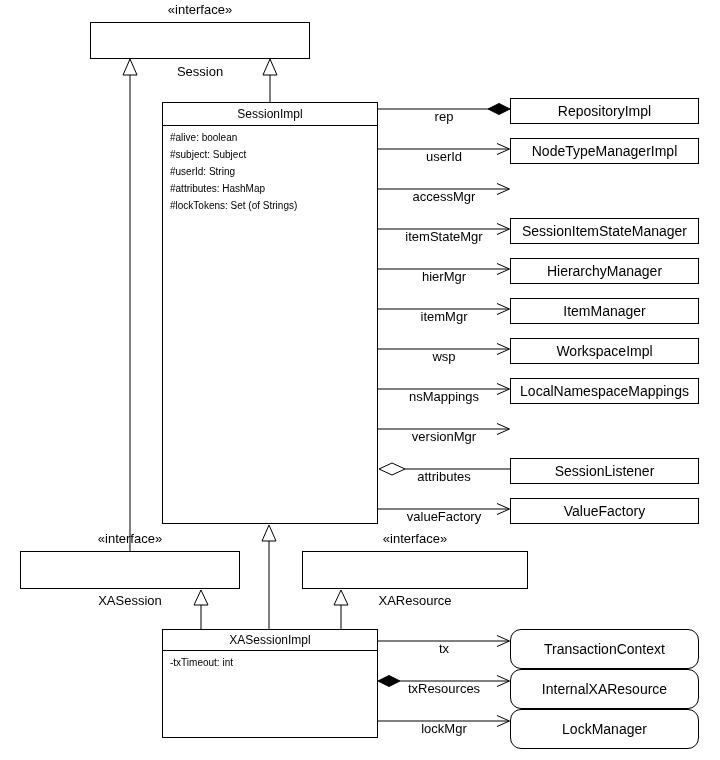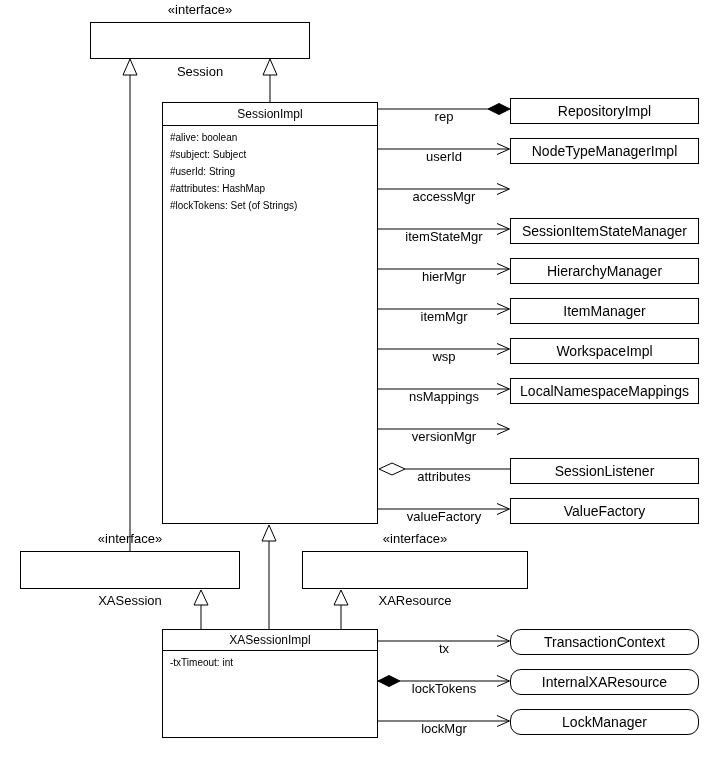--- a/index.html
+++ b/index.html
@@ -12,21 +12,21 @@
     position:absolute;background:#fff;border:1px solid #000;box-sizing:border-box;
   }
   .iface{display:flex;flex-direction:column;align-items:center;justify-content:center;
     font-size:13px;line-height:16px;text-align:center;gap:46px;}
   .cls-header{height:22px;border-bottom:1px solid #000;display:flex;align-items:center;
     justify-content:center;font-size:12px;}
   .cls-header.small{height:20px;}
   .attrs{padding:3px 4px 0 7px;font-size:10px;line-height:17px;white-space:nowrap;}
   .target{left:510px;width:189px;height:26px;display:flex;align-items:center;
     justify-content:center;font-size:14px;white-space:nowrap;}
-  .target.bottom{height:26px;border-radius:11px;}
+  .target.bottom{height:40px;border-radius:11px;}
   .assoc-label{
     position:absolute;left:380px;width:128px;height:16px;text-align:center;
     font-size:13px;line-height:16px;white-space:nowrap;margin-top:20px;
   }
   svg line,svg polyline{stroke:#000;stroke-width:1;}
   svg polygon{stroke:#000;stroke-width:1;}
 </style>
 </head>
 <body>
 
@@ -207,16 +207,16 @@
   <div class="assoc-label" style="top:169px">accessMgr</div>
   <div class="assoc-label" style="top:209px">itemStateMgr</div>
   <div class="assoc-label" style="top:249px">hierMgr</div>
   <div class="assoc-label" style="top:289px">itemMgr</div>
   <div class="assoc-label" style="top:329px">wsp</div>
   <div class="assoc-label" style="top:369px">nsMappings</div>
   <div class="assoc-label" style="top:409px">versionMgr</div>
   <div class="assoc-label" style="top:449px">attributes</div>
   <div class="assoc-label" style="top:489px">valueFactory</div>
   <div class="assoc-label" style="top:621px">tx</div>
-  <div class="assoc-label" style="top:661px">lockTokens</div>
+  <div class="assoc-label" style="top:661px">txResources</div>
   <div class="assoc-label" style="top:701px">lockMgr</div>
 
 </div>
 
 </body></html>

